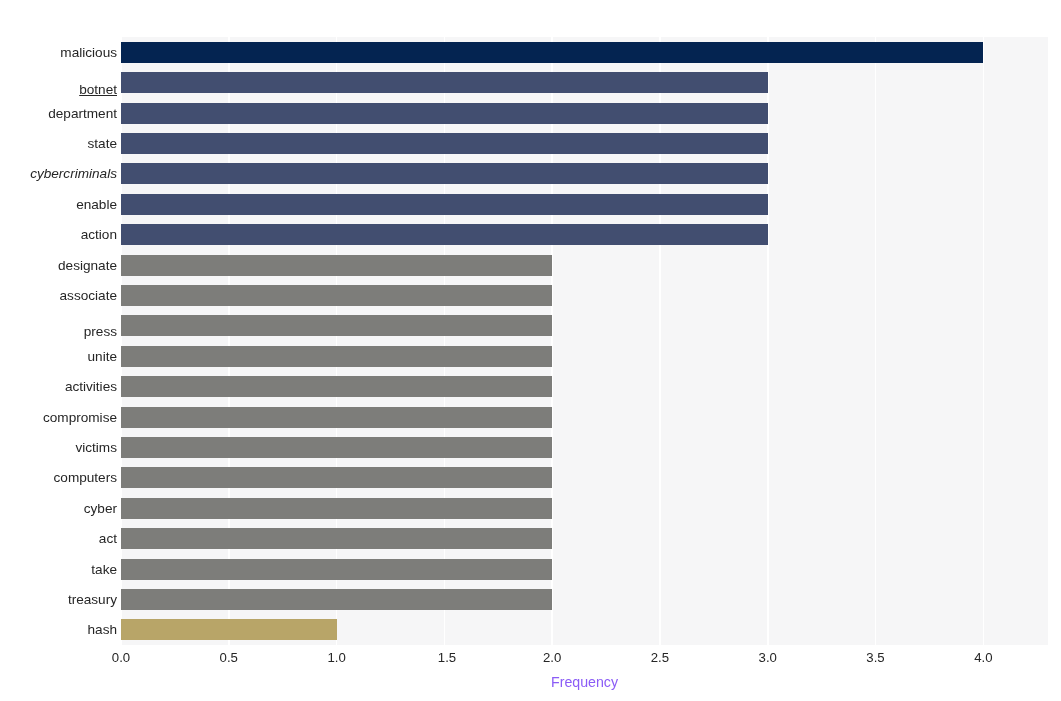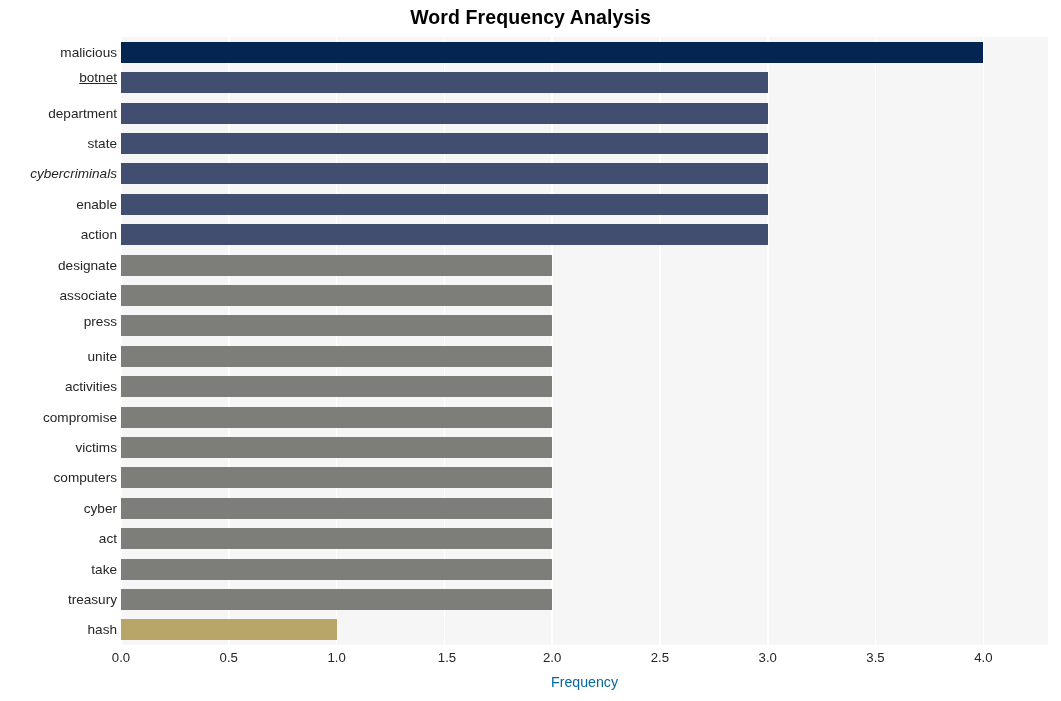--- a/index.html
+++ b/index.html
@@ -85,29 +85,28 @@
     color: #262626;
     white-space: nowrap;
   }
   #xaxis-label {
     position: absolute;
     left: 121px;
     top: 674px;
     width: 927px;
     text-align: center;
     font-size: 14.2px;
-    color: #0369a1;
+    color: #8b5cf6;
   }
 </style>
 </head>
 <body>
 
 <div id="chart-root">
 
-  <div id="chart-title">Word Frequency Analysis</div>
 
   <div id="plot-area">
     <div id="grid-layer">
         <div class="vgrid" style="left: -0.8px;"></div>
         <div class="vgrid" style="left: 106.991px;"></div>
         <div class="vgrid" style="left: 214.781px;"></div>
         <div class="vgrid" style="left: 322.572px;"></div>
         <div class="vgrid" style="left: 430.363px;"></div>
         <div class="vgrid" style="left: 538.153px;"></div>
         <div class="vgrid" style="left: 645.944px;"></div>
@@ -133,29 +132,29 @@
         <div class="bar" title="cyber: 2" style="top: 460.7px; width: 431.163px; background: rgb(125, 125, 122);"></div>
         <div class="bar" title="act: 2" style="top: 491.1px; width: 431.163px; background: rgb(125, 125, 122);"></div>
         <div class="bar" title="take: 2" style="top: 521.5px; width: 431.163px; background: rgb(125, 125, 122);"></div>
         <div class="bar" title="treasury: 2" style="top: 551.9px; width: 431.163px; background: rgb(125, 125, 122);"></div>
         <div class="bar" title="hash: 1" style="top: 582.3px; width: 215.581px; background: rgb(184, 165, 104);"></div>
       </div>
   </div>
 
   <div id="ylabels">
       <div class="ylabel" style="top: 4.7px;">malicious</div>
-      <div class="ylabel" style="top: 30px; text-decoration: underline;">botnet</div>
+      <div class="ylabel" style="top: 42px; text-decoration: underline;">botnet</div>
       <div class="ylabel" style="top: 65.5px;">department</div>
       <div class="ylabel" style="top: 95.9px; margin-left: 8px;">state</div>
       <div class="ylabel" style="top: 126.3px; font-style: italic;">cybercriminals</div>
       <div class="ylabel" style="top: 156.7px;">enable</div>
       <div class="ylabel" style="top: 187.1px;">action</div>
       <div class="ylabel" style="top: 217.5px; margin-left: 36px;">designate</div>
       <div class="ylabel" style="top: 247.9px;">associate</div>
-      <div class="ylabel" style="top: 274px; padding-left: 40px;">press</div>
+      <div class="ylabel" style="top: 284px; padding-left: 40px;">press</div>
       <div class="ylabel" style="top: 308.7px;">unite</div>
       <div class="ylabel" style="top: 339.1px;">activities</div>
       <div class="ylabel" style="top: 369.5px; padding-left: 28px;">compromise</div>
       <div class="ylabel" style="top: 399.9px;">victims</div>
       <div class="ylabel" style="top: 430.3px;">computers</div>
       <div class="ylabel" style="top: 460.7px;">cyber</div>
       <div class="ylabel" style="top: 491.1px;">act</div>
       <div class="ylabel" style="top: 521.5px;">take</div>
       <div class="ylabel" style="top: 551.9px;">treasury</div>
       <div class="ylabel" style="top: 582.3px;">hash</div>

